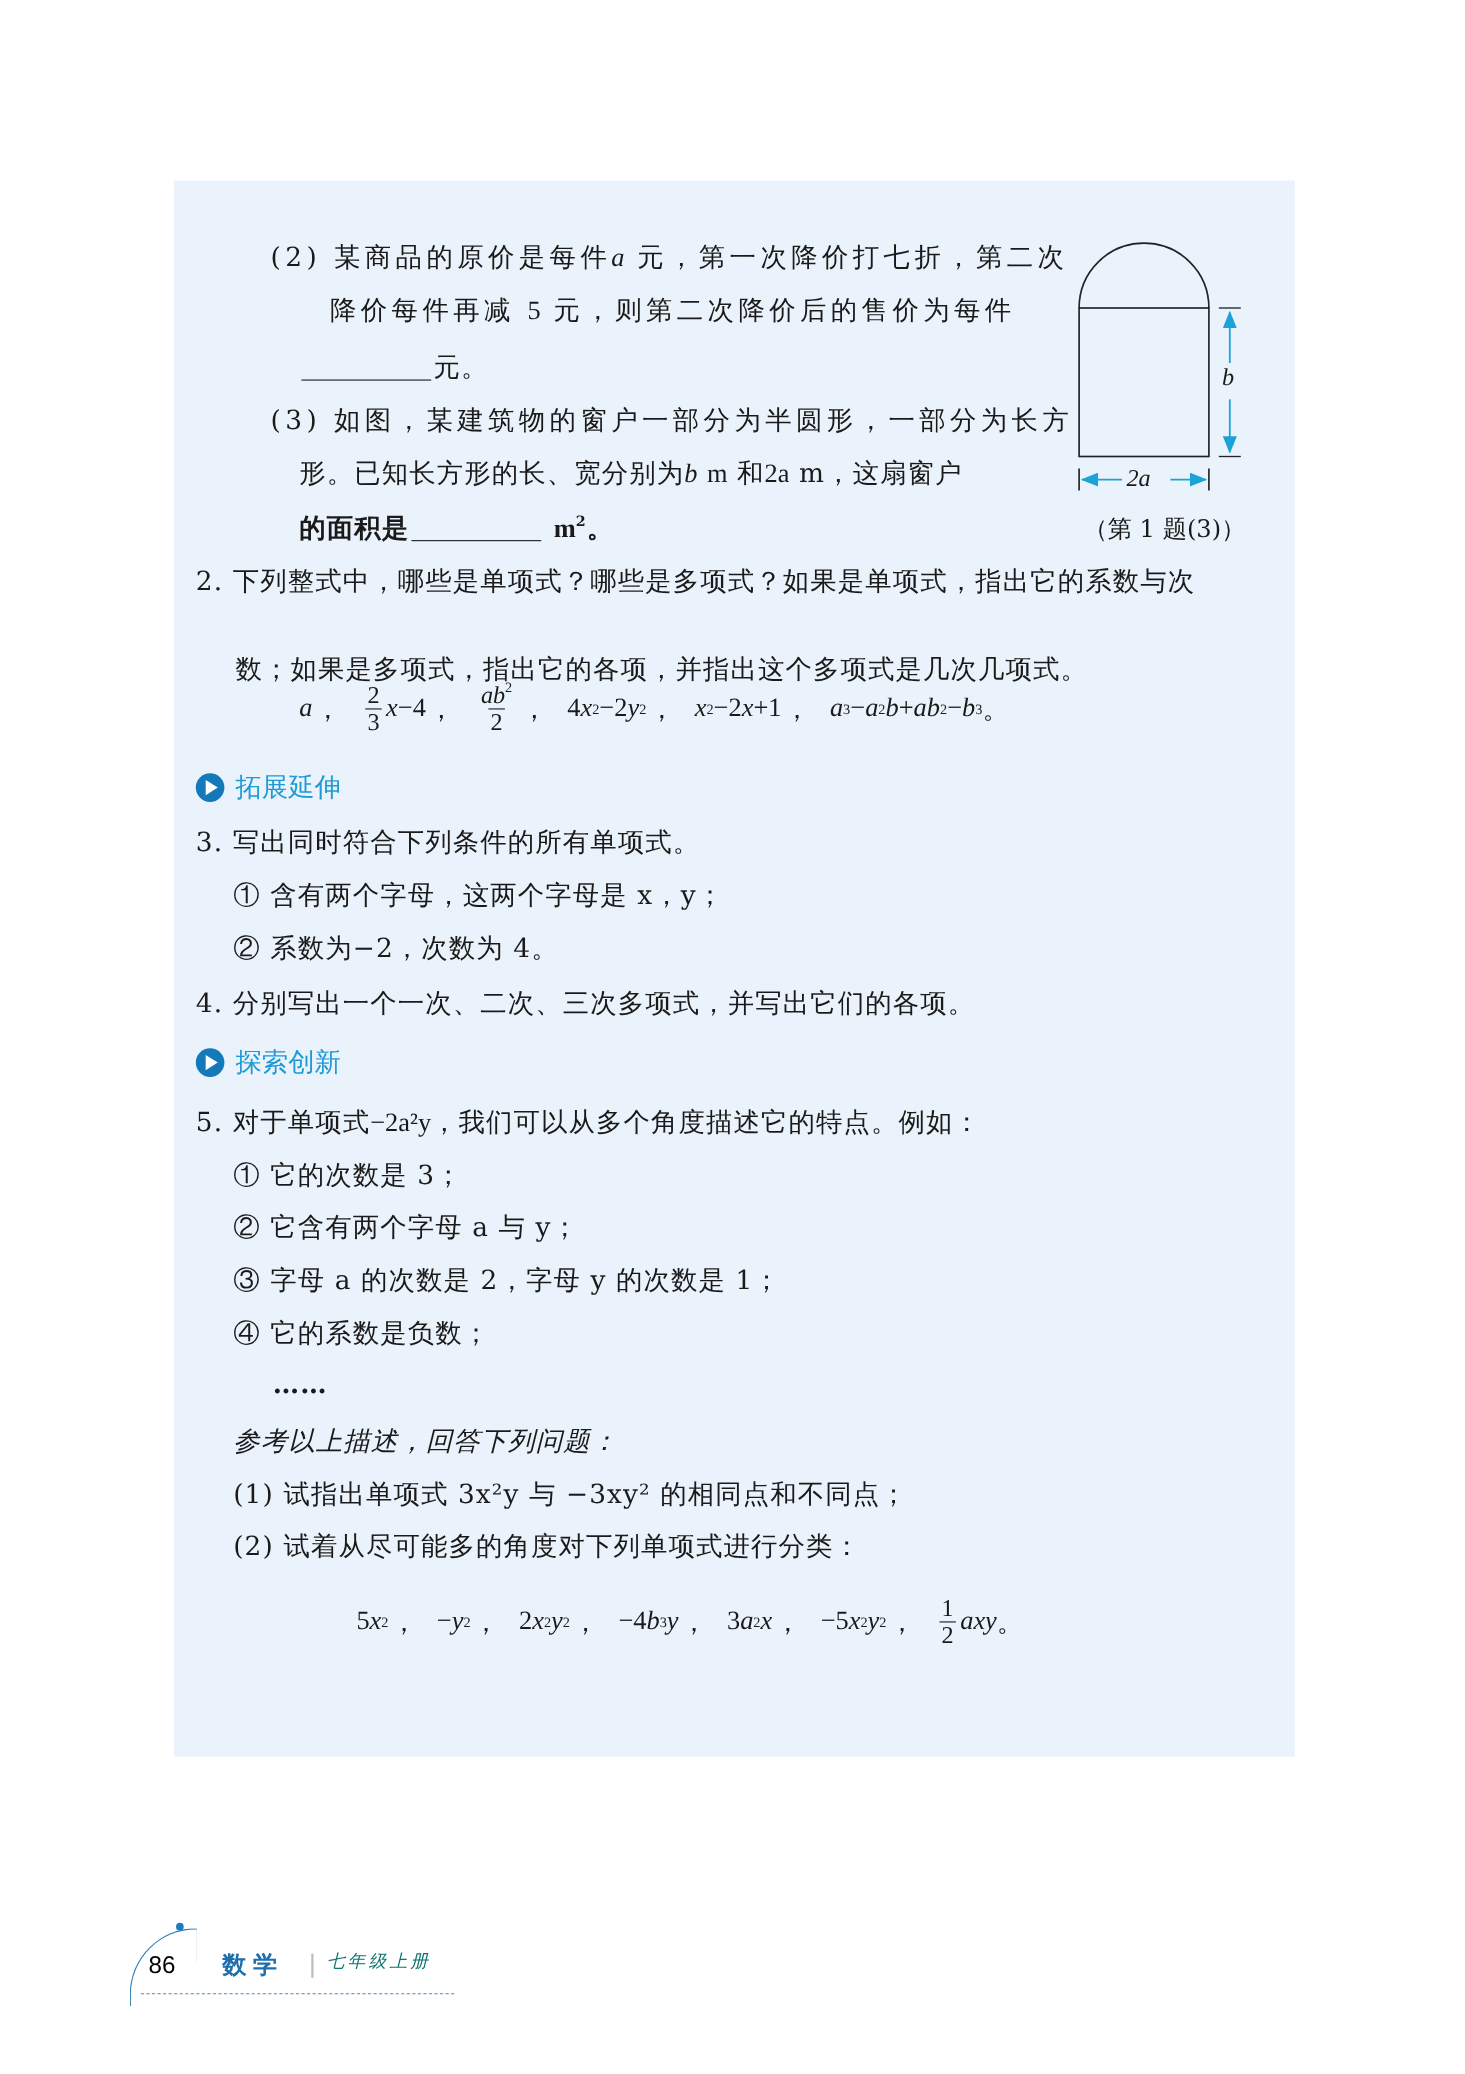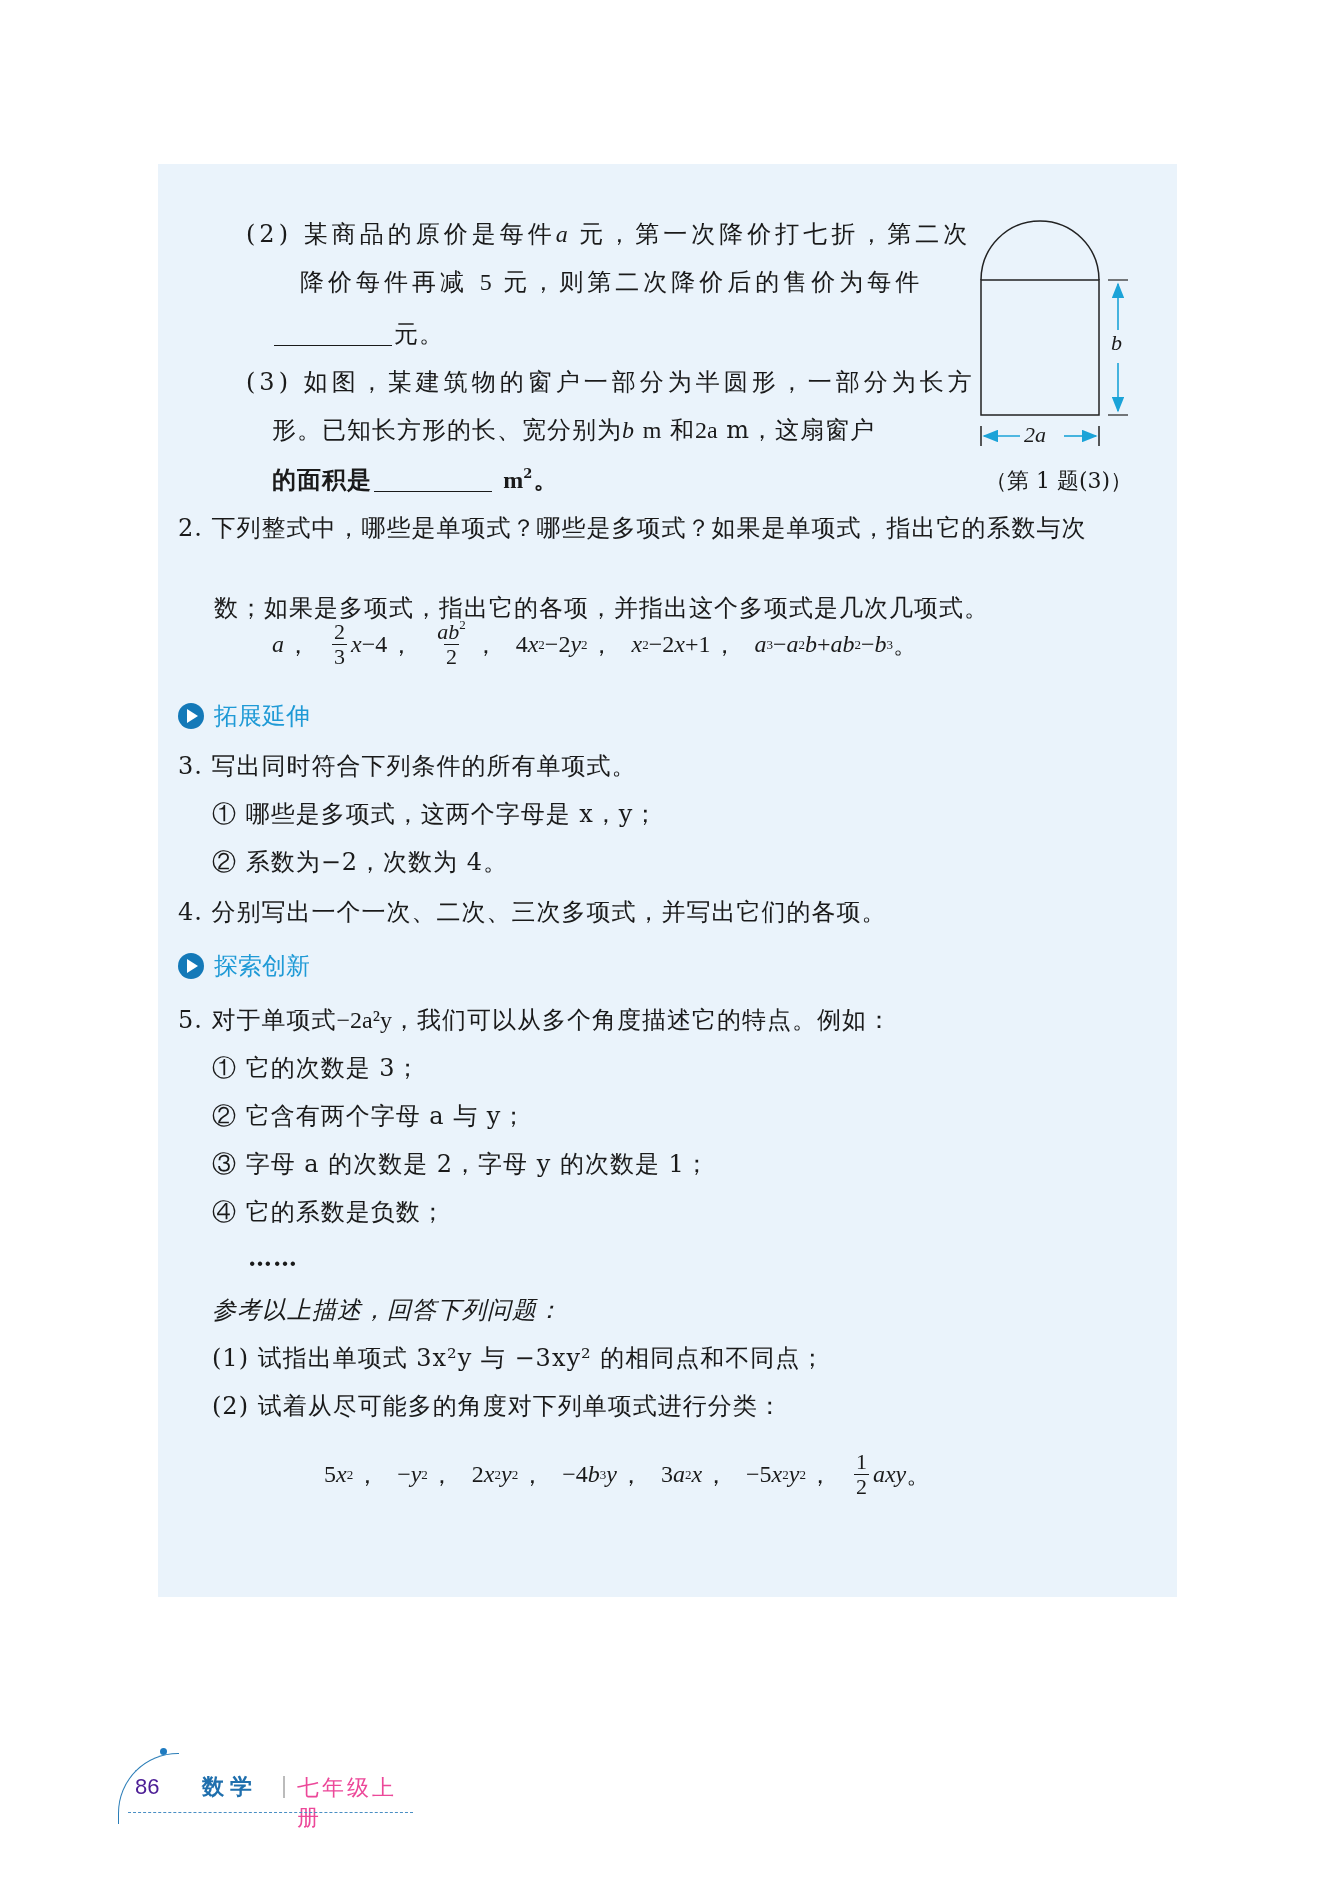--- a/index.html
+++ b/index.html
@@ -40,24 +40,24 @@
   .formula-row { position: absolute; font-size: 24px; white-space: nowrap; display: flex; align-items: center; font-family: "Liberation Serif", serif; }
   .formula-row .item { display: inline-flex; align-items: center; }
   .sep { margin: 0 18px 0 2px; }
   .footer { position: absolute; left: 110px; top: 1748px; width: 310px; height: 70px; }
   .footer .arc {
     position: absolute; left: 8px; top: 5px; width: 60px; height: 70px;
     border-left: 1.5px solid #2a7db7; border-top: 1.5px solid #2a7db7; border-radius: 60px 0 0 0;
     border-right: none; border-bottom: none;
   }
   .footer .dot { position: absolute; left: 50px; top: 0px; width: 7px; height: 7px; border-radius: 50%; background: #1f7bc0; }
-  .footer .page-num { position: absolute; left: 25px; top: 26px; font-family: "Liberation Sans", sans-serif; font-size: 22px; color: #4c1d95; }
+  .footer .page-num { position: absolute; left: 25px; top: 26px; font-family: "Liberation Sans", sans-serif; font-size: 22px; color: #000000; }
   .footer .subject { position: absolute; left: 92px; top: 24px; font-family: "DejaVu Serif", serif; font-weight: bold; font-size: 22px; color: #1f6fad; letter-spacing: 6px; }
   .footer .bar { position: absolute; left: 173px; top: 28px; width: 1.5px; height: 22px; background: #bbbbbb; }
-  .footer .book { position: absolute; left: 187px; top: 25px; font-size: 22px; color: #ec4899; letter-spacing: 3px; }
+  .footer .book { position: absolute; left: 187px; top: 25px; font-size: 16px; color: #0f766e; letter-spacing: 3px; font-style: italic; }
   .footer .dash { position: absolute; left: 18px; top: 64px; width: 285px; border-top: 1.5px dashed #4a8fc4; }
 </style>
 </head>
 <body>
 
 <div class="panel"></div>
 
 <div class="line wide" style="left:218px; top:218px;">
   <span>(2)</span>
   <span>某商品的原价是每件</span><i class="m">a</i>&nbsp;<span>元，第一次降价打七折，第二次</span>
@@ -127,21 +127,21 @@
   <span class="item"><i class="m">a</i><sup>3</sup>−<i class="m">a</i><sup>2</sup><i class="m">b</i>+<i class="m">ab</i><sup>2</sup>−<i class="m">b</i><sup>3</sup></span>
     <span>。</span>
 </div>
 
 <div class="section-head" style="left:178px; top:700px;">
   <span class="play-icon"></span>
   <span>拓展延伸</span>
 </div>
 
 <div class="line" style="left:178px; top:750px;">3. 写出同时符合下列条件的所有单项式。</div>
-<div class="line" style="left:212px; top:798px;">① 哪些是多项式，这两个字母是 x，y；</div>
+<div class="line" style="left:212px; top:798px;">① 含有两个字母，这两个字母是 x，y；</div>
 <div class="line" style="left:212px; top:846px;">② 系数为−2，次数为 4。</div>
 
 <div class="line" style="left:178px; top:896px;">4. 分别写出一个一次、二次、三次多项式，并写出它们的各项。</div>
 
 <div class="section-head" style="left:178px; top:950px;align-items:center;">
   <span class="play-icon"></span>
   <span>探索创新</span>
 </div>
 
 <div class="line" style="left:178px; top:1004px;">

